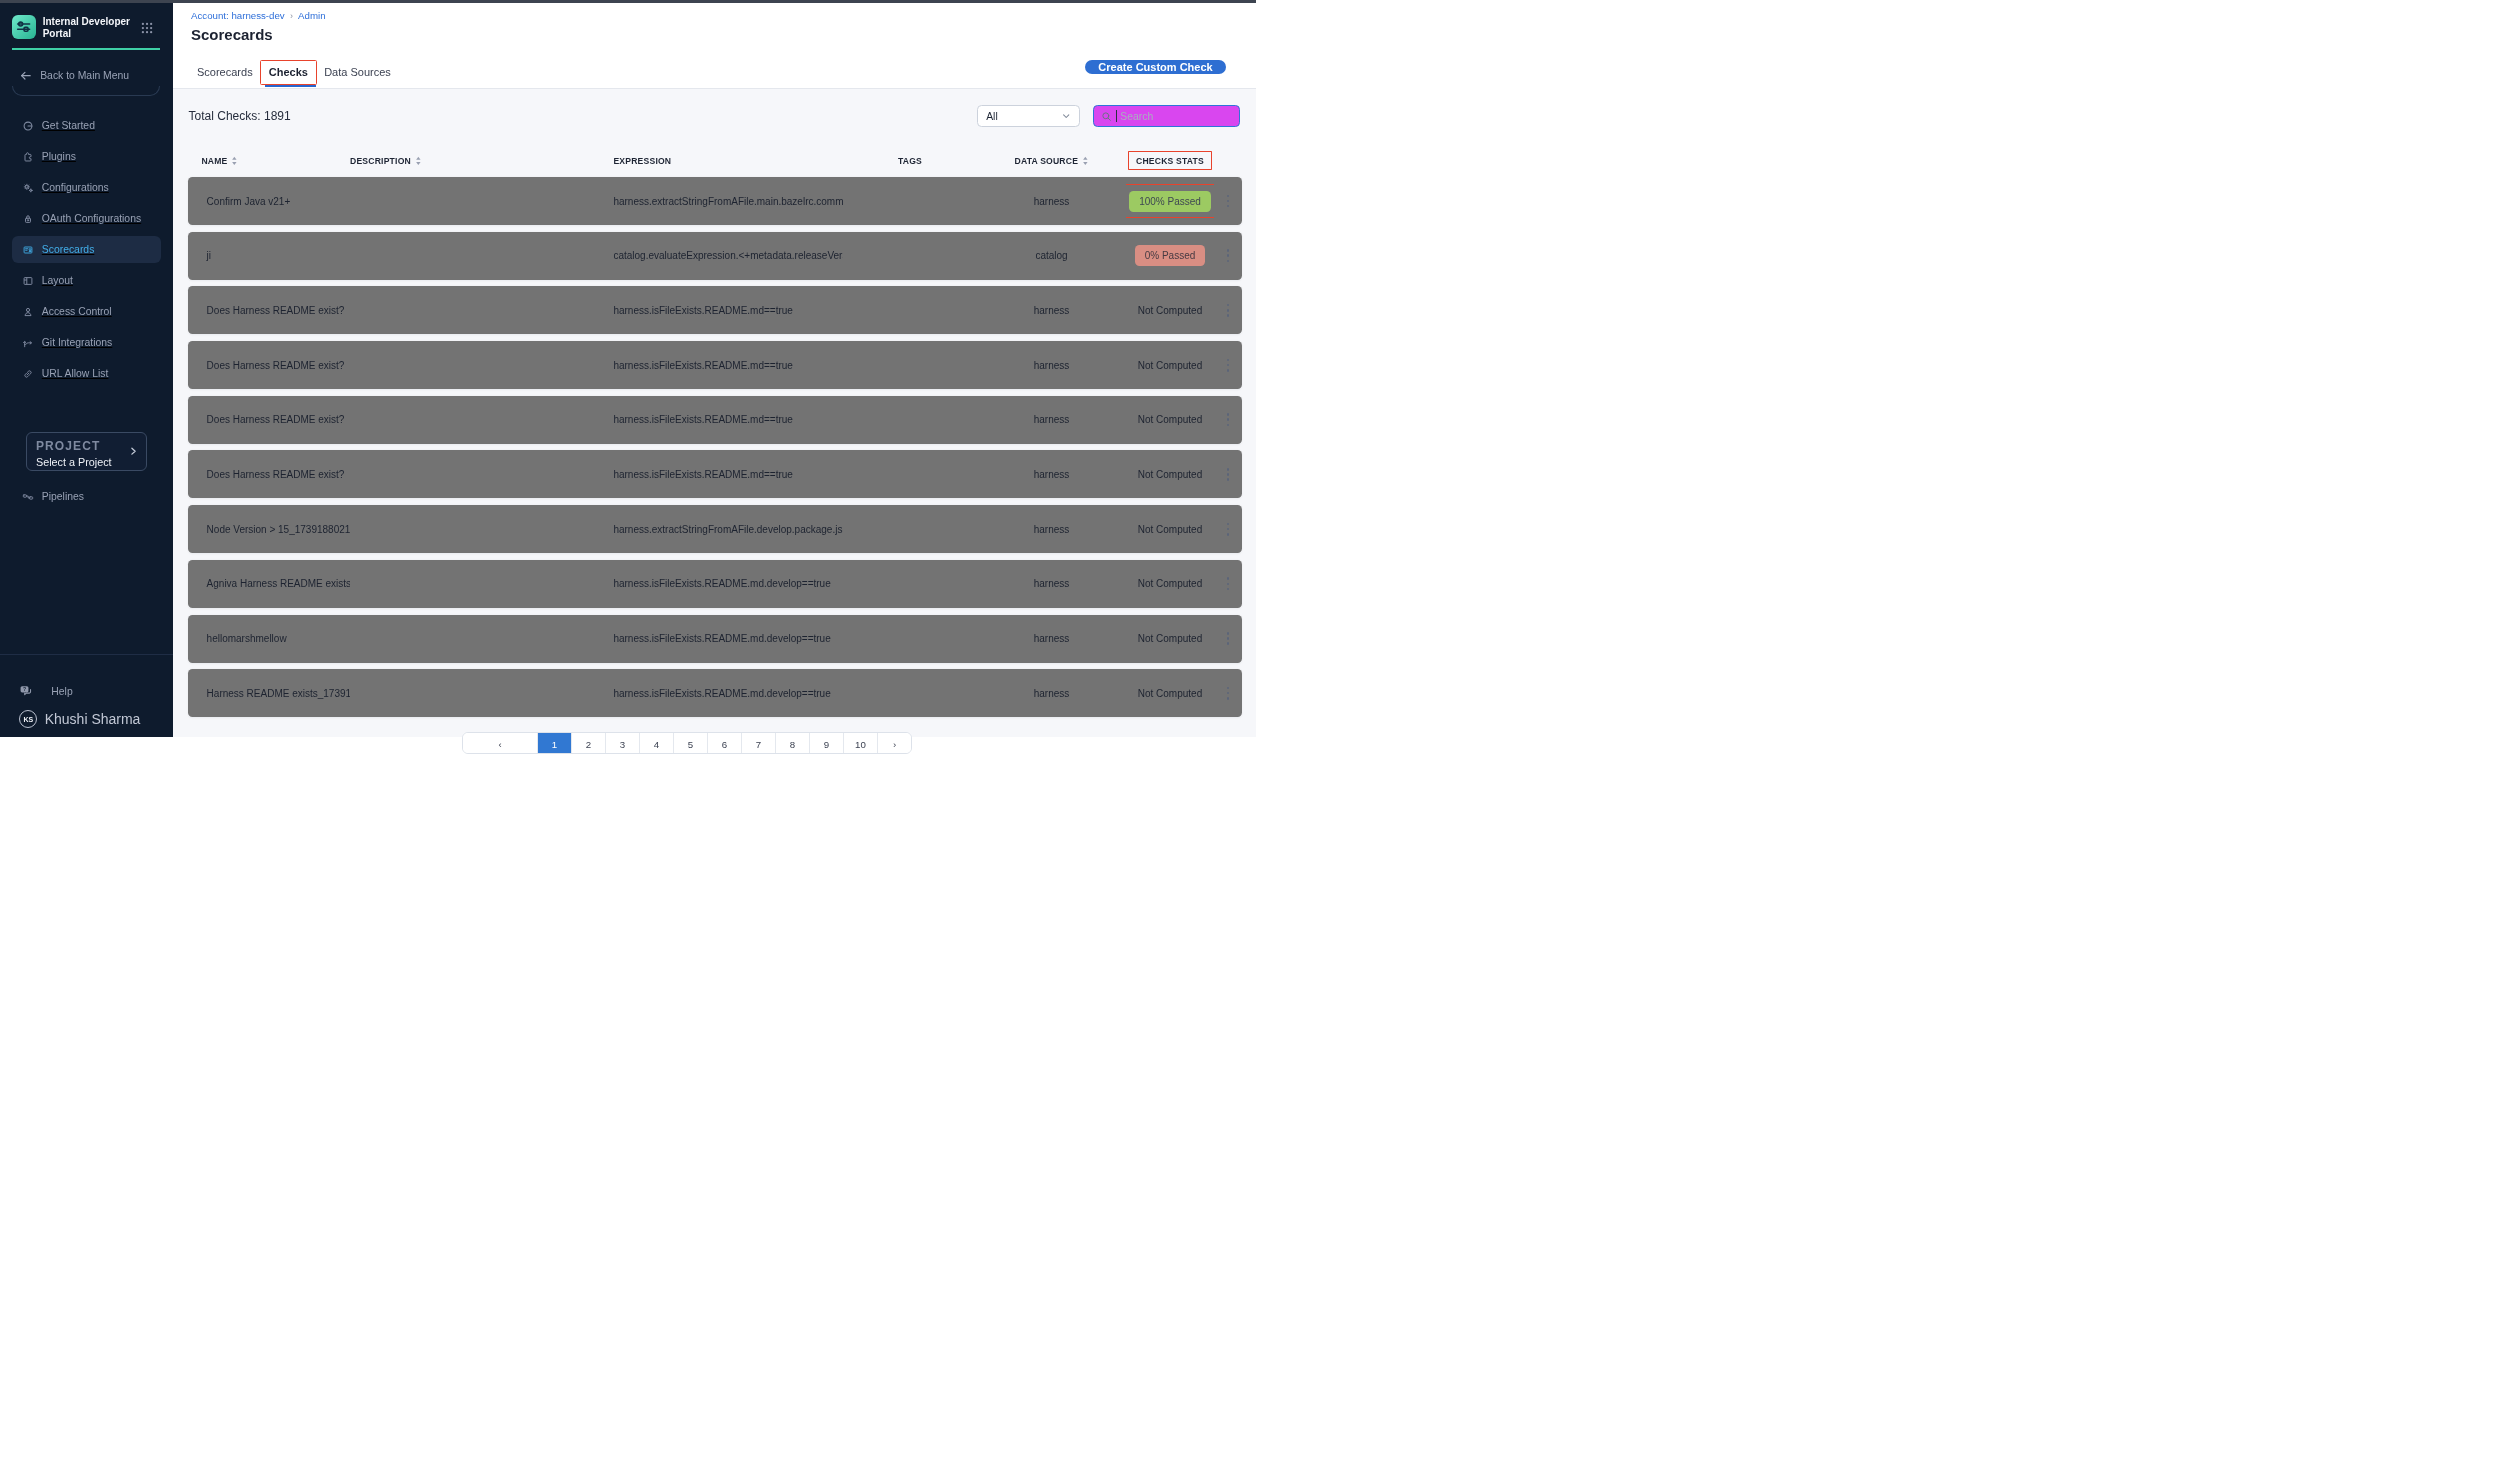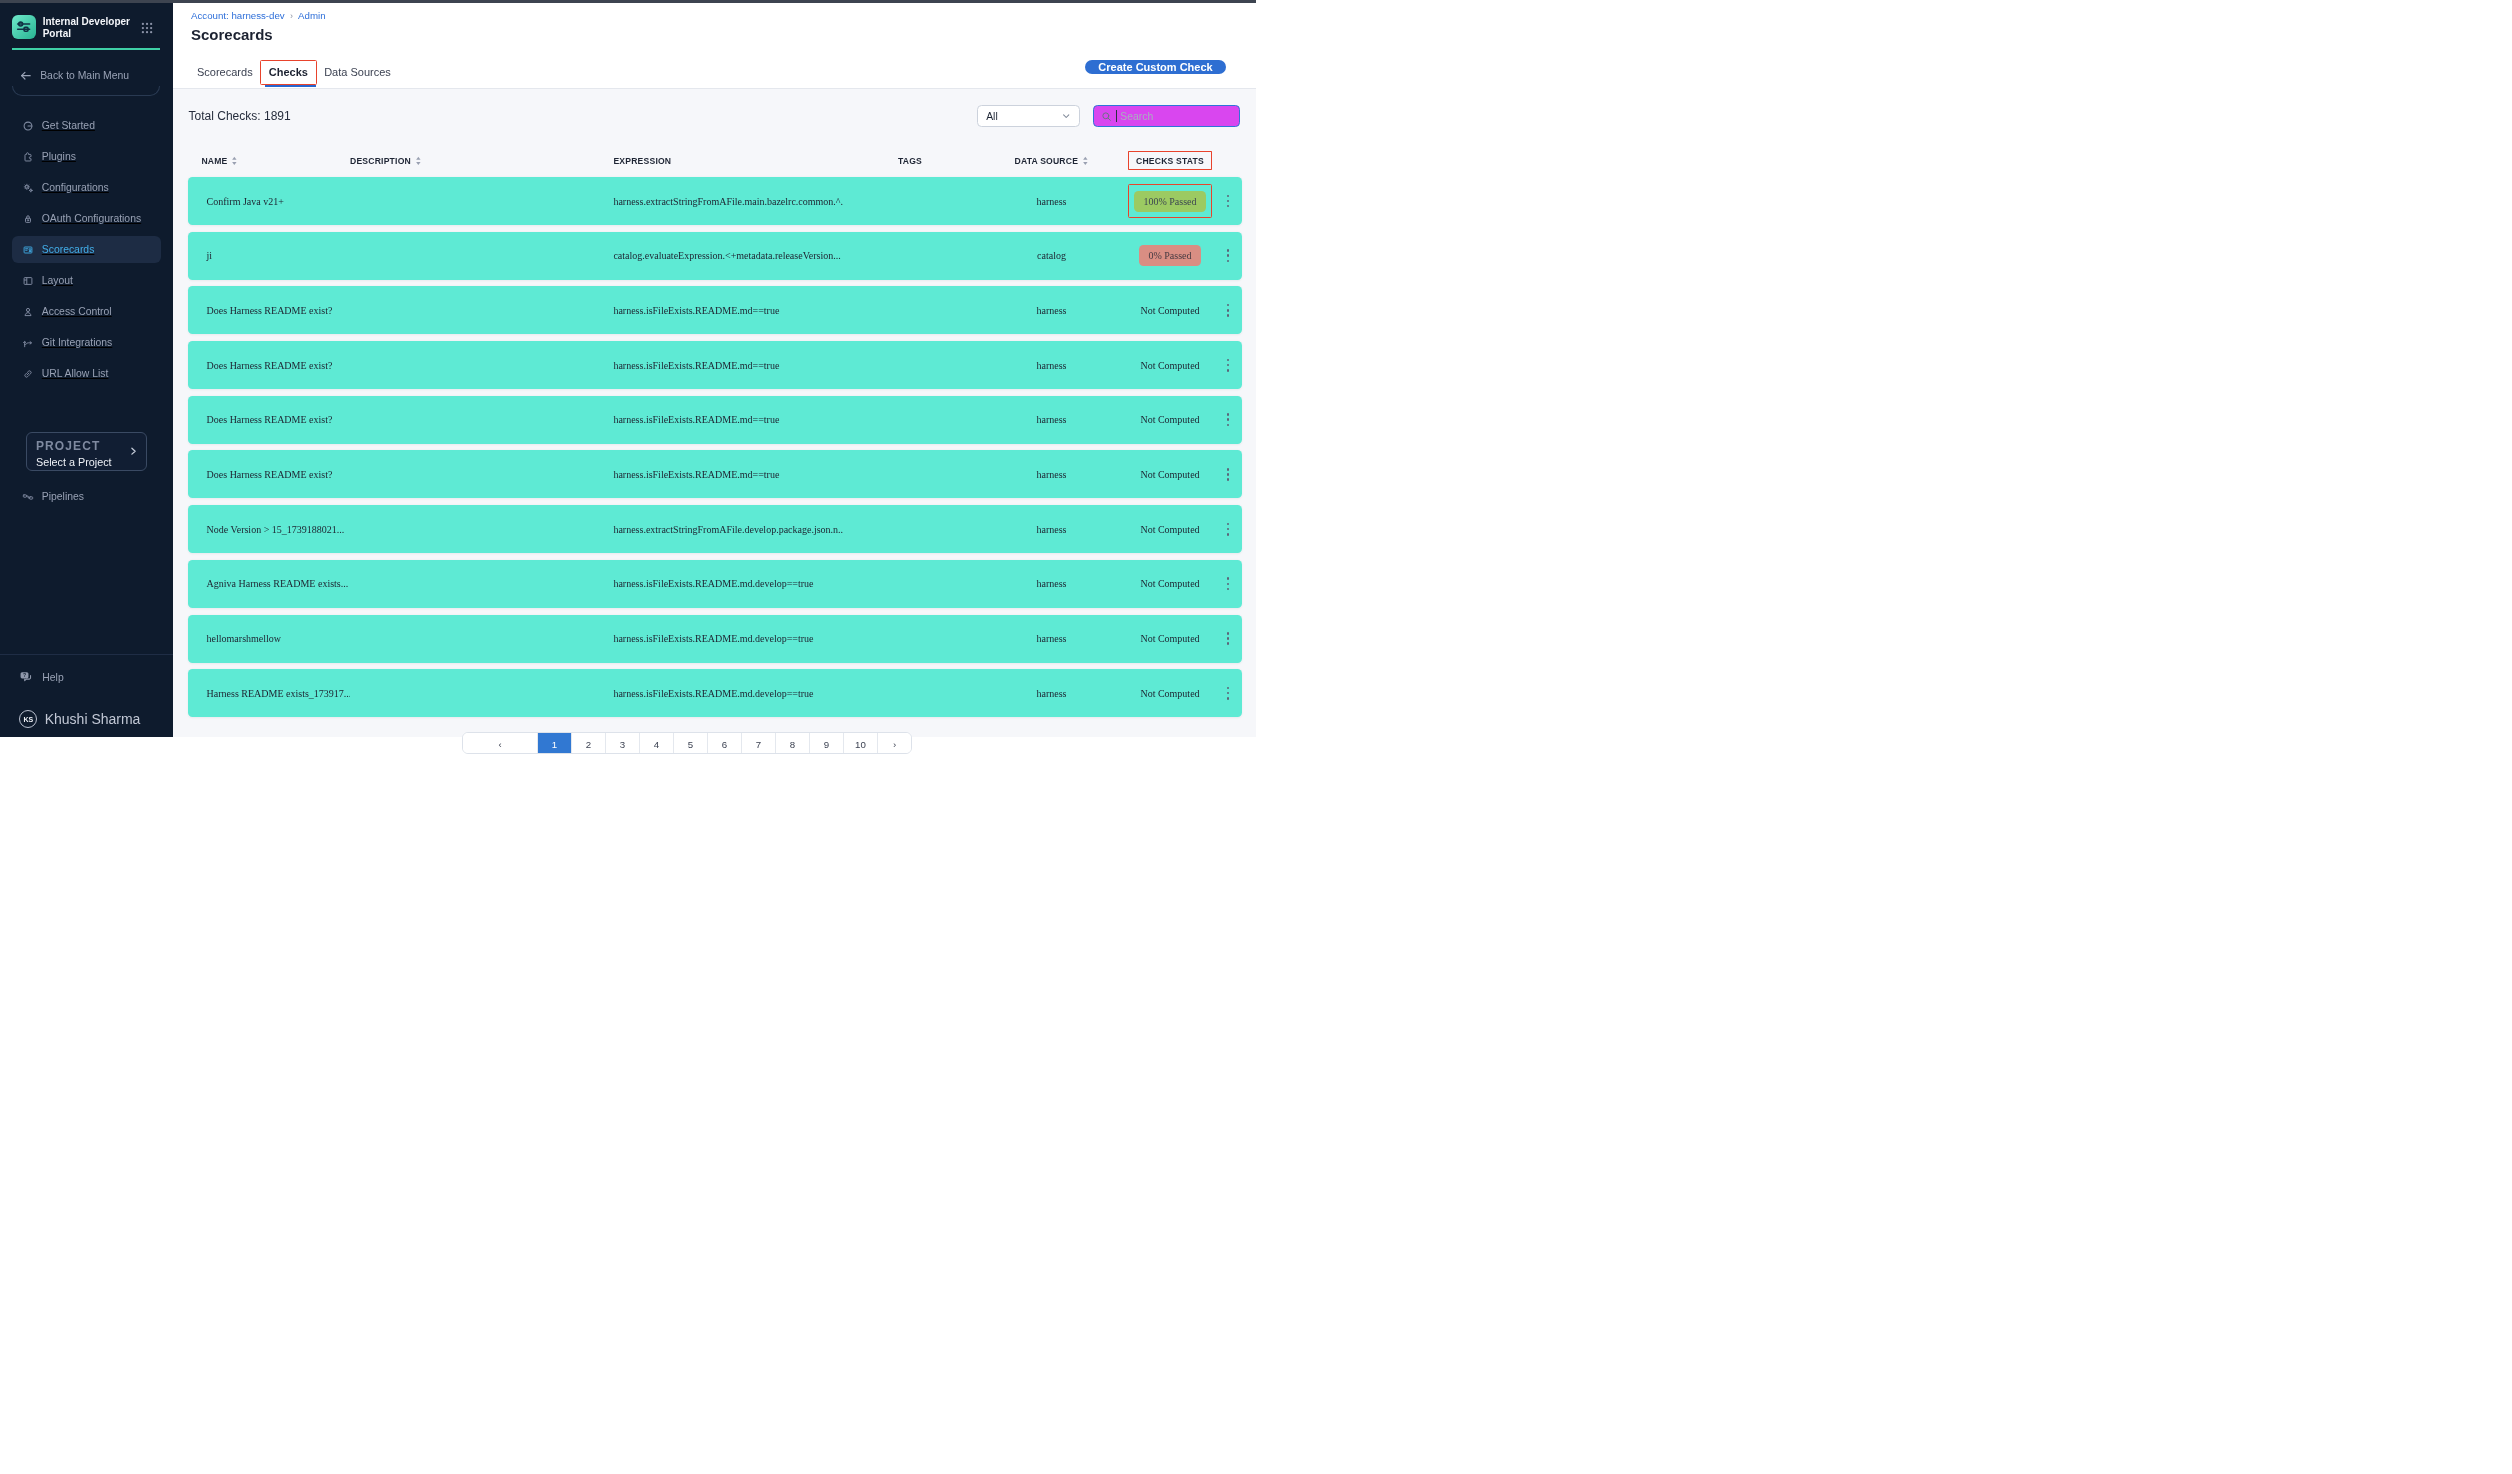--- a/index.html
+++ b/index.html
@@ -24,21 +24,21 @@
   .side-item .side-label { color:#98a1b4; font-size:10.4px; white-space:nowrap; }
   .side-item.active { background:#1d2c44; height:27.5px; margin:1.9px 0; }
   .side-item.active .side-label { color:#42aee8; }
   .side-item.active .side-icon { color:#42aee8; }
   .project-box { position:absolute; left:26px; top:432px; width:121px; height:39px; border:0.7px solid #3a4a63; border-radius:6px; background:#111e33; padding:6px 9px 0 9px; cursor:pointer; }
   .project-label { font-size:12px; letter-spacing:1.1px; color:#7f8aa0; font-weight:bold; }
   .project-value { font-size:10.8px; color:#eef1f6; margin-top:3px; }
   .project-chevron { position:absolute; right:7.4px; top:12.7px; color:#c3cad8; }
   .pipelines-row { position:absolute; left:12px; top:481px; width:149px; }
   .divider-bottom { position:absolute; left:0; top:654px; width:173px; height:0.7px; background:#1f2d45; }
-  .help-row { position:absolute; left:19.3px; top:670px; display:flex; align-items:center; cursor:pointer; }
+  .help-row { position:absolute; left:19.3px; top:684px; display:flex; align-items:center; cursor:pointer;gap:9px; }
   .help-row .side-label { color:#9aa3b6; font-size:10.4px; margin-left:9px; }
   .user-row { position:absolute; left:19.3px; top:710px; display:flex; align-items:center; cursor:pointer; }
   .avatar { width:18px; height:18px; border-radius:50%; border:1.1px solid #b9c0cf; color:#eef1f6; font-size:7px; font-weight:bold; display:flex; align-items:center; justify-content:center; }
   .user-name { color:#c2c8d5; font-size:14px; margin-left:7.4px; }
 
   
   .main { position:absolute; left:173px; top:0; width:1083px; height:737px; background:#fff; }
   .breadcrumb { position:absolute; left:18px; top:10.4px; font-size:9.7px; }
   .breadcrumb a { color:#2e6fd9; text-decoration:none; cursor:pointer; }
   .crumb-sep { color:#8b93a3; margin:0 5.2px; font-size:9px; }
@@ -61,21 +61,21 @@
   .tgrid { display:grid; grid-template-columns:162px 253px 240px 134px 149px 88px 28px; align-items:center; }
   .thead { position:absolute; left:15px; top:151px; width:1054px; height:18px; font-size:8.6px; font-weight:bold; color:#1e2534; letter-spacing:0.2px; }
   .th { display:flex; align-items:center; gap:3.7px; }
   .th.c0 { padding-left:13.4px; }
   .th.c2 { padding-left:10.4px; }
   .th.center { justify-content:center; }
   .th-anno { border:1.9px solid #e8432c; border-radius:0.7px; padding:3.7px 7.4px; display:flex; align-items:center; background:transparent; }
   .sort-ic { display:inline-flex; cursor:pointer; }
 
   .rows { position:absolute; left:15px; top:177px; width:1054px; }
-  .row-card { width:1054px; height:48px; background:#5eead4; border-radius:4.5px; margin-bottom:6.7px; box-shadow:0 0.7px 2.2px rgba(25,35,55,0.06); font-size:10px; color:#1d2330; cursor:pointer;font-family:Liberation Serif, serif; }
+  .row-card { width:1054px; height:48px; background:#737373; border-radius:4.5px; margin-bottom:6.7px; box-shadow:0 0.7px 2.2px rgba(25,35,55,0.06); font-size:10px; color:#1d2330; cursor:pointer; }
   .cell { overflow:hidden; white-space:nowrap; }
   .c-name { padding-left:18.6px; }
   .c-expr { padding-left:10.4px; }
   .c-src, .c-stats, .c-menu { display:flex; justify-content:center; align-items:center; }
   .badge { height:21px; display:inline-flex; align-items:center; padding:0 9.7px; border-radius:4.5px; font-size:10px; font-weight:500; }
   .badge.passed { background:#9cca62; color:#3e4752; }
   .badge.failed { background:#d98e83; color:#463a42; }
   .anno-badge { border:1.9px solid #e8432c; border-radius:1.5px; padding:5.2px; display:inline-flex; }
   .stats-plain { color:#1d2330; }
   .kebab { background:none; border:none; display:flex; flex-direction:column; gap:2.6px; padding:4.5px; cursor:pointer; }

